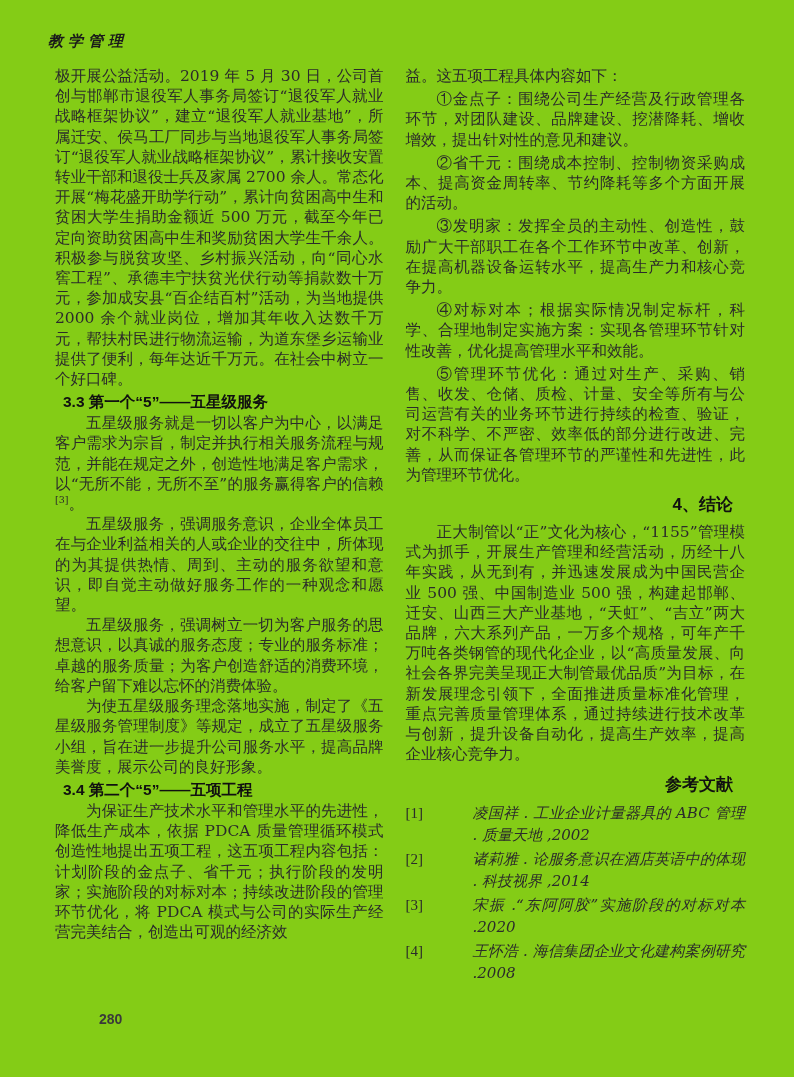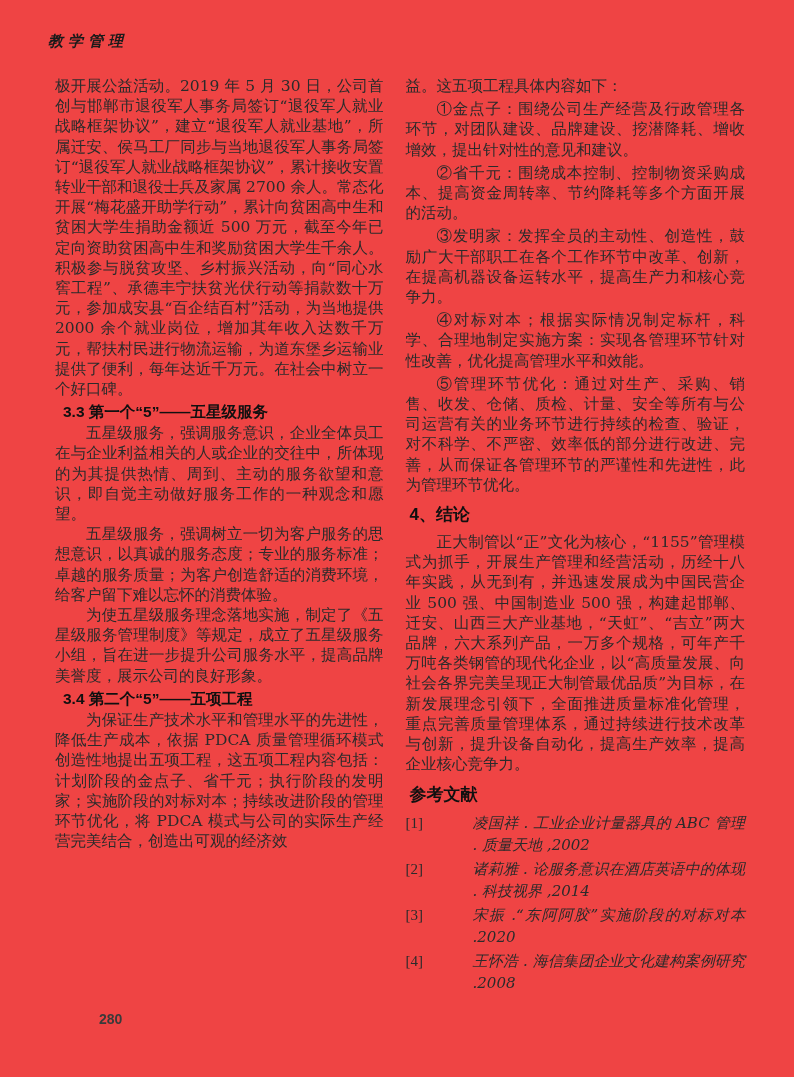--- a/index.html
+++ b/index.html
@@ -1,55 +1,55 @@
 <!DOCTYPE html>
 <html><head>
 <meta charset="utf-8">
 <style>
   html,body{margin:0;padding:0;background:#ffffff;}
   .page{
     position:relative;
     width:794px;height:1077px;
-    background:#ef4444;
+    background:#84cc16;
     overflow:hidden;
     font-family:"DejaVu Serif","Liberation Serif",serif;
     color:#2b2b2b;
   }
   
   .header-left{
     position:absolute;left:48px;top:32px;
     font-size:15px;font-weight:bold;font-style:italic;
     letter-spacing:5px;color:#1a1a1a;
   }
   .header-right{
     position:absolute;right:50px;top:36px;
     font-family:"Liberation Sans",sans-serif;
     font-size:13px;color:#222;white-space:nowrap;
   }
   .header-right .journal-name{font-weight:bold;margin-left:9px;color:#111;}
   
   .columns{
-    position:absolute;left:55px;top:76px;width:690px;
+    position:absolute;left:55px;top:66px;width:690px;
     display:flex;gap:22px;
   }
   .col{text-align:justify;font-size:15.5px;line-height:20.2px;}
   .col-left{width:332px;}
   .col-right{width:343px;}
   p{margin:0;}
   .indent{text-indent:2em;}
   .col-right .body-p{margin-bottom:3px;}
   h3{
     font-family:"Liberation Sans",sans-serif;
     font-size:15.5px;font-weight:bold;color:#101010;
     margin:2px 8px 1px;line-height:21px;text-align:left;
   }
   .h-big{
     font-family:"Liberation Sans",sans-serif;
     font-size:17px;font-weight:bold;color:#101010;
-    margin:9px 4px 6px;line-height:22px;text-align:left;
+    margin:9px 12px 6px;line-height:22px;text-align:right;
   }
   sup{font-size:9.5px;line-height:0;}
   
   .refs{margin-top:1px;}
   .ref{
     display:flex;
     font-style:italic;
     font-size:15px;line-height:22.5px;
     margin-bottom:1px;
   }
@@ -72,20 +72,21 @@
 <div class="page">
 
   <span class="header-left">教学管理</span>
 
 
   <div class="columns">
 
     <div class="col col-left">
       <p class="body-p">极开展公益活动。2019 年 5 月 30 日，公司首创与邯郸市退役军人事务局签订“退役军人就业战略框架协议”，建立“退役军人就业基地”，所属迁安、侯马工厂同步与当地退役军人事务局签订“退役军人就业战略框架协议”，累计接收安置转业干部和退役士兵及家属 2700 余人。常态化开展“梅花盛开助学行动”，累计向贫困高中生和贫困大学生捐助金额近 500 万元，截至今年已定向资助贫困高中生和奖励贫困大学生千余人。积极参与脱贫攻坚、乡村振兴活动，向“同心水窖工程”、承德丰宁扶贫光伏行动等捐款数十万元，参加成安县“百企结百村”活动，为当地提供 2000 余个就业岗位，增加其年收入达数千万元，帮扶村民进行物流运输，为道东堡乡运输业提供了便利，每年达近千万元。在社会中树立一个好口碑。</p>
       <h3>3.3 第一个“5”——五星级服务</h3>
+      <p class="body-p indent"><span>五星级服务就是一切以客户为中心，以满足客户需求为宗旨，制定并执行相关服务流程与规范，并能在规定之外，创造性地满足客户需求，以“无所不能，无所不至”的服务赢得客户的信赖 </span><sup>[3]</sup><span>。</span></p>
       <p class="body-p indent">五星级服务，强调服务意识，企业全体员工在与企业利益相关的人或企业的交往中，所体现的为其提供热情、周到、主动的服务欲望和意识，即自觉主动做好服务工作的一种观念和愿望。</p>
       <p class="body-p indent">五星级服务，强调树立一切为客户服务的思想意识，以真诚的服务态度；专业的服务标准；卓越的服务质量；为客户创造舒适的消费环境，给客户留下难以忘怀的消费体验。</p>
       <p class="body-p indent">为使五星级服务理念落地实施，制定了《五星级服务管理制度》等规定，成立了五星级服务小组，旨在进一步提升公司服务水平，提高品牌美誉度，展示公司的良好形象。</p>
       <h3>3.4 第二个“5”——五项工程</h3>
       <p class="body-p indent">为保证生产技术水平和管理水平的先进性，降低生产成本，依据 PDCA 质量管理循环模式创造性地提出五项工程，这五项工程内容包括：计划阶段的金点子、省千元；执行阶段的发明家；实施阶段的对标对本；持续改进阶段的管理环节优化，将 PDCA 模式与公司的实际生产经营完美结合，创造出可观的经济效</p>
     </div>
 
     <div class="col col-right">
       <p class="body-p">益。这五项工程具体内容如下：</p>
       <p class="body-p indent">①金点子：围绕公司生产经营及行政管理各环节，对团队建设、品牌建设、挖潜降耗、增收增效，提出针对性的意见和建议。</p>

